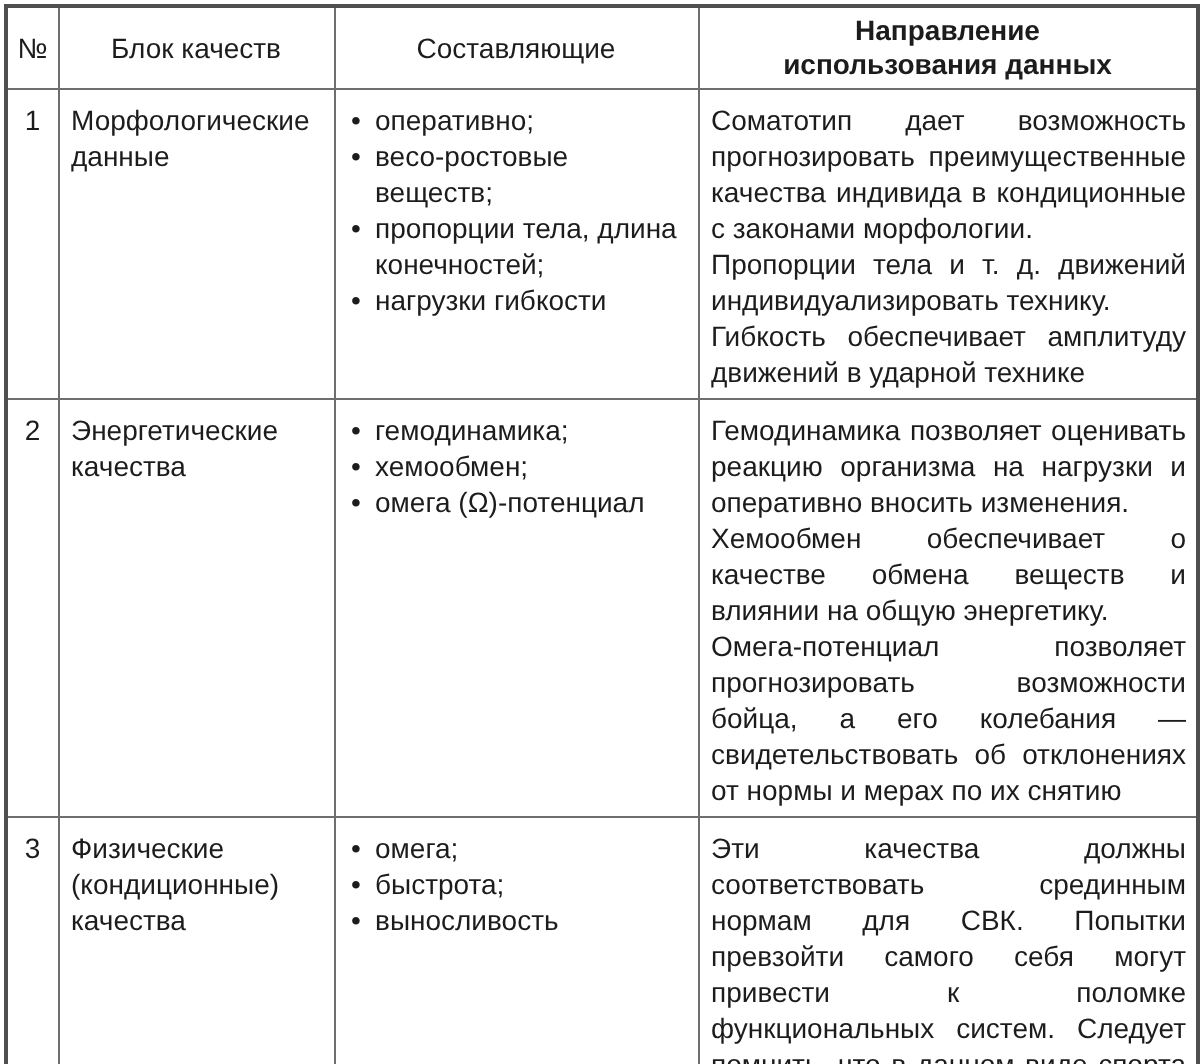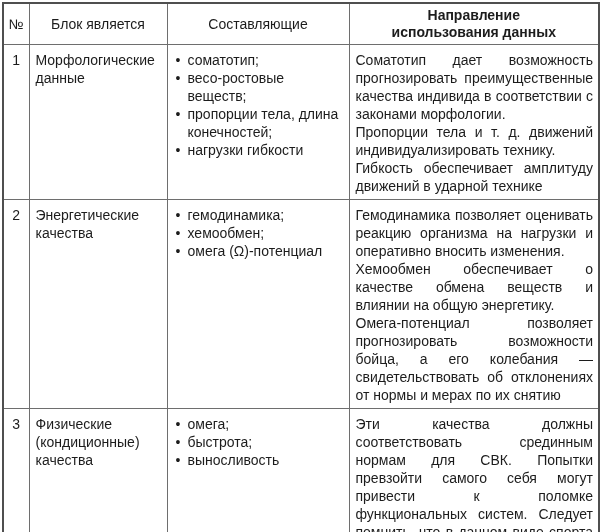--- a/index.html
+++ b/index.html
@@ -80,39 +80,39 @@
   <table class="qtable">
     <colgroup>
       <col style="width:26px">
       <col style="width:138px">
       <col style="width:182px">
       <col style="width:250px">
     </colgroup>
     <thead>
       <tr class="hdr">
         <th>№</th>
-        <th>Блок является</th>
+        <th>Блок качеств</th>
         <th>Составляющие</th>
         <th>
           <span class="wrap-narrow">Направление использования данных</span>
         </th>
       </tr>
     </thead>
     <tbody>
       <tr class="r1">
         <td class="num">1</td>
         <td class="block">Морфологические данные</td>
         <td class="comp">
-          <div class="bullet">соматотип;</div>
+          <div class="bullet">оперативно;</div>
           <div class="bullet">весо-ростовые веществ;</div>
           <div class="bullet">пропорции тела, длина конечностей;</div>
           <div class="bullet">нагрузки гибкости</div>
         </td>
         <td class="usage">
-          <p>Соматотип дает возможность прогнозировать преимущественные качества индивида в соответствии с законами морфологии.</p>
+          <p>Соматотип дает возможность прогнозировать преимущественные качества индивида в кондиционные с законами морфологии.</p>
           <p>Пропорции тела и т. д. движений индивидуализировать технику.</p>
           <p>Гибкость обеспечивает амплитуду движений в ударной технике</p>
         </td>
       </tr>
       <tr class="r2">
         <td class="num">2</td>
         <td class="block">Энергетические качества</td>
         <td class="comp">
           <div class="bullet">гемодинамика;</div>
           <div class="bullet">хемообмен;</div>

